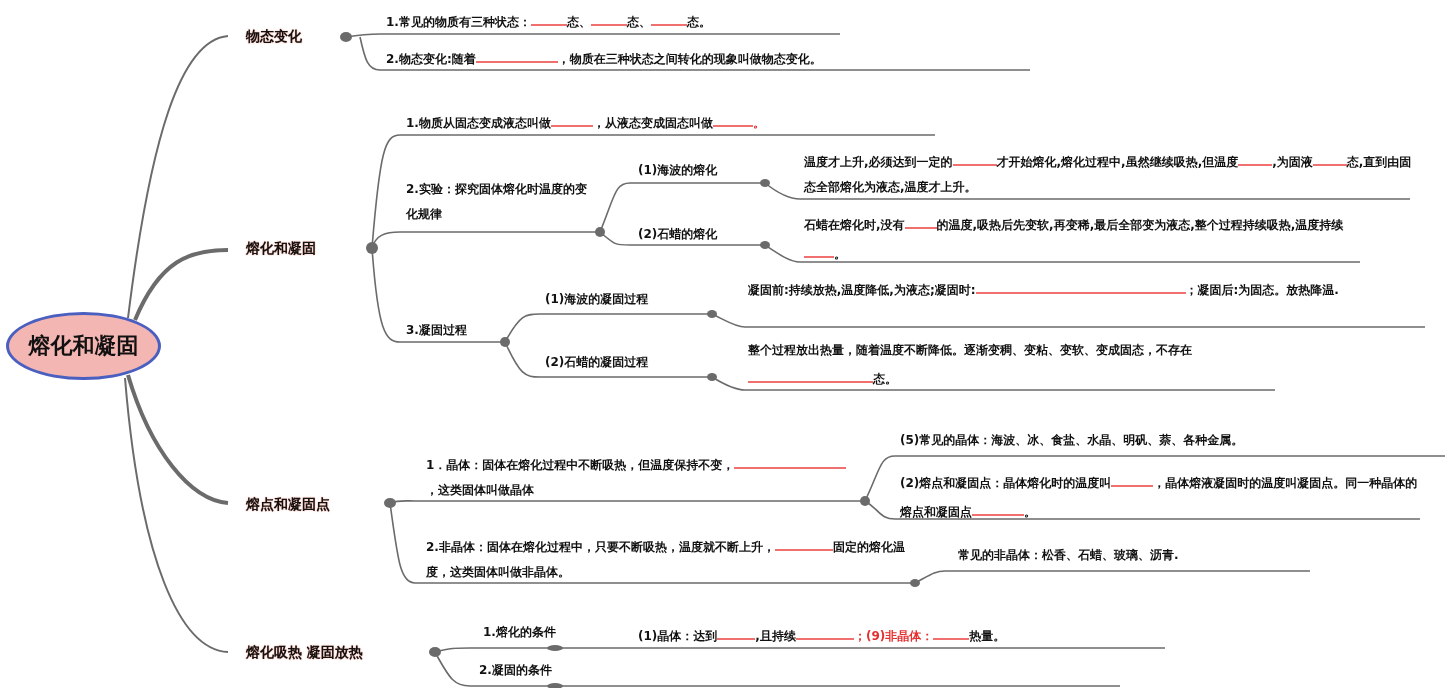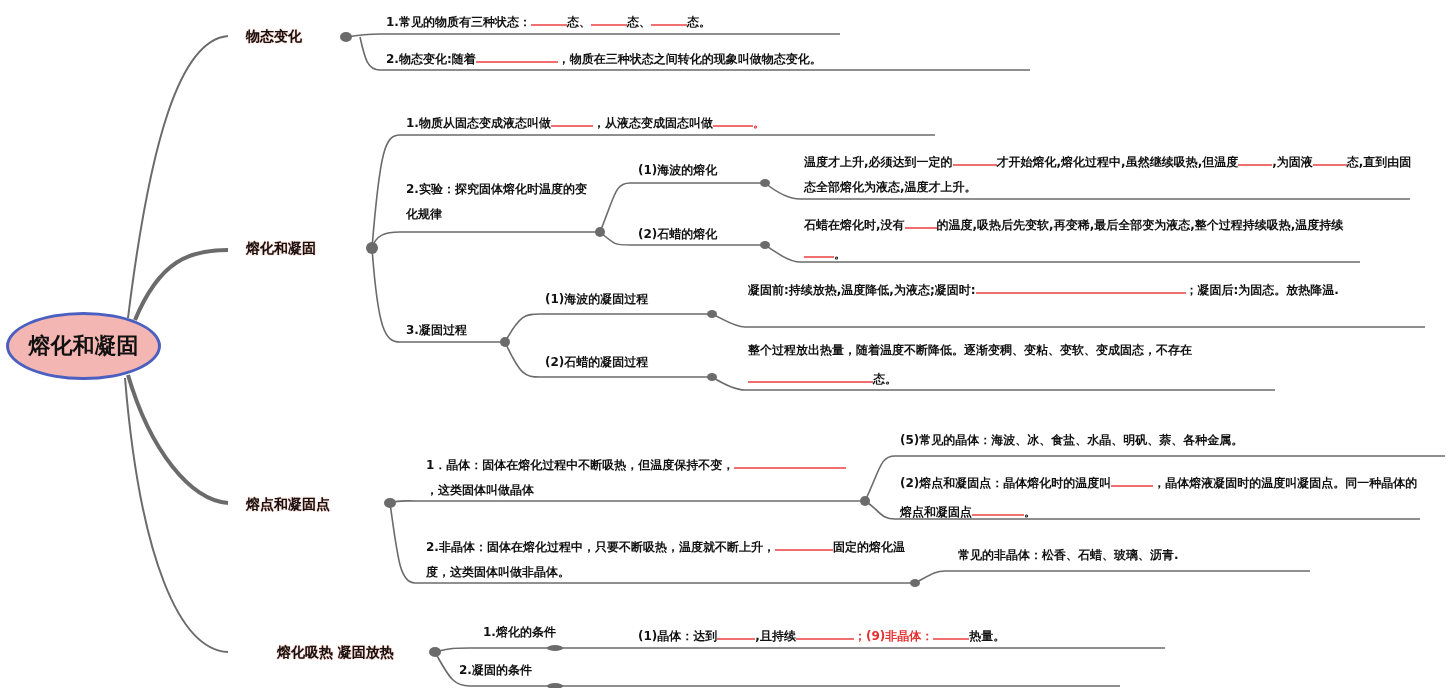--- a/index.html
+++ b/index.html
@@ -91,17 +91,17 @@
 <div class="node multi" style="left:748px;top:274px;width:680px;"><span>凝固前:持续放热,温度降低,为液态;凝固时:</span><span class="blank" style="width:210px"></span><span>；凝固后:为固态。放热降温.</span></div>
 <div class="node multi" style="left:748px;top:338px;width:525px;"><span>整个过程放出热量，随着温度不断降低。逐渐变稠、变粘、变软、变成固态，不存在</span><span class="blank" style="width:125px"></span><span>态。</span></div>
 
 <div class="node topic" style="left:246px;top:492px;">熔点和凝固点</div>
 <div class="node multi" style="left:426px;top:449px;width:430px;"><span>1．晶体：固体在熔化过程中不断吸热，但温度保持不变，</span><span class="blank" style="width:112px"></span><span>，这类固体叫做晶体</span></div>
 <div class="node" style="left:900px;top:428px;">(5)常见的晶体：海波、冰、食盐、水晶、明矾、萘、各种金属。</div>
 <div class="node multi" style="left:900px;top:467px;width:525px;"><span>(2)熔点和凝固点：晶体熔化时的温度叫</span><span class="blank" style="width:42px"></span><span>，晶体熔液凝固时的温度叫凝固点。同一种晶体的熔点和凝固点</span><span class="blank" style="width:52px"></span><span>。</span></div>
 <div class="node multi" style="left:426px;top:531px;width:480px;"><span>2.非晶体：固体在熔化过程中，只要不断吸热，温度就不断上升，</span><span class="blank" style="width:58px"></span><span>固定的熔化温度，这类固体叫做非晶体。</span></div>
 <div class="node" style="left:958px;top:543px;">常见的非晶体：松香、石蜡、玻璃、沥青.</div>
 
-<div class="node topic" style="left:246px;top:640px;margin-left:31px;">熔化吸热 凝固放热</div>
+<div class="node topic" style="left:246px;top:640px;">熔化吸热 凝固放热</div>
 <div class="node" style="left:483px;top:620px;">1.熔化的条件</div>
-<div class="node" style="left:459px;top:658px;text-align:right;">2.凝固的条件</div>
+<div class="node" style="left:479px;top:658px;text-align:right;">2.凝固的条件</div>
 <div class="node" style="left:638px;top:620px;"><span>(1)晶体：达到</span><span class="blank" style="width:38px"></span><span>,且持续</span><span class="blank" style="width:58px"></span><span class="red">；(9)非晶体：</span><span class="blank" style="width:36px"></span><span>热量。</span></div>
 <div class="node" style="left:638px;top:680px;text-align:right;"><span>(1)晶体：达到</span><span class="blank" style="width:40px"></span><span>,且持续</span><span class="blank" style="width:56px"></span><span>(2)非晶体：持续</span><span class="blank" style="width:42px"></span><span class="red">.</span></div>
 
 </body></html>

